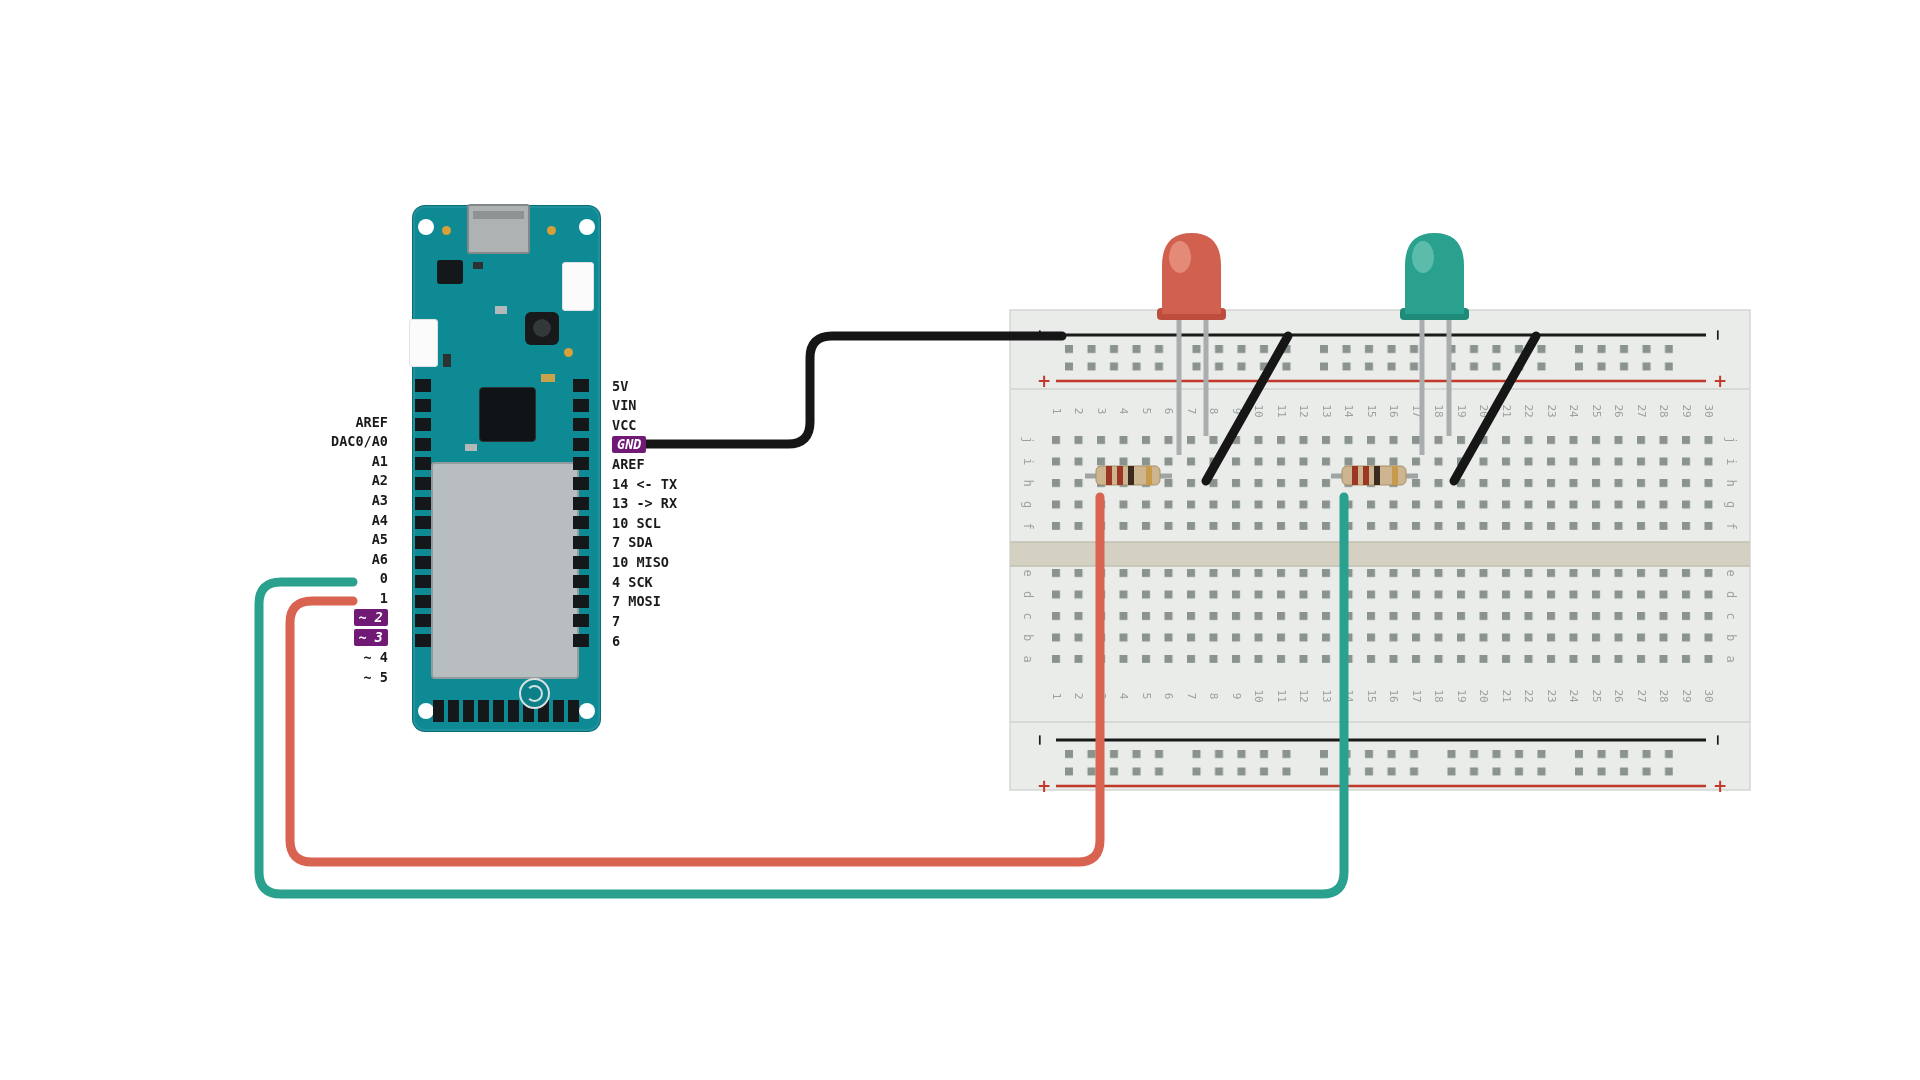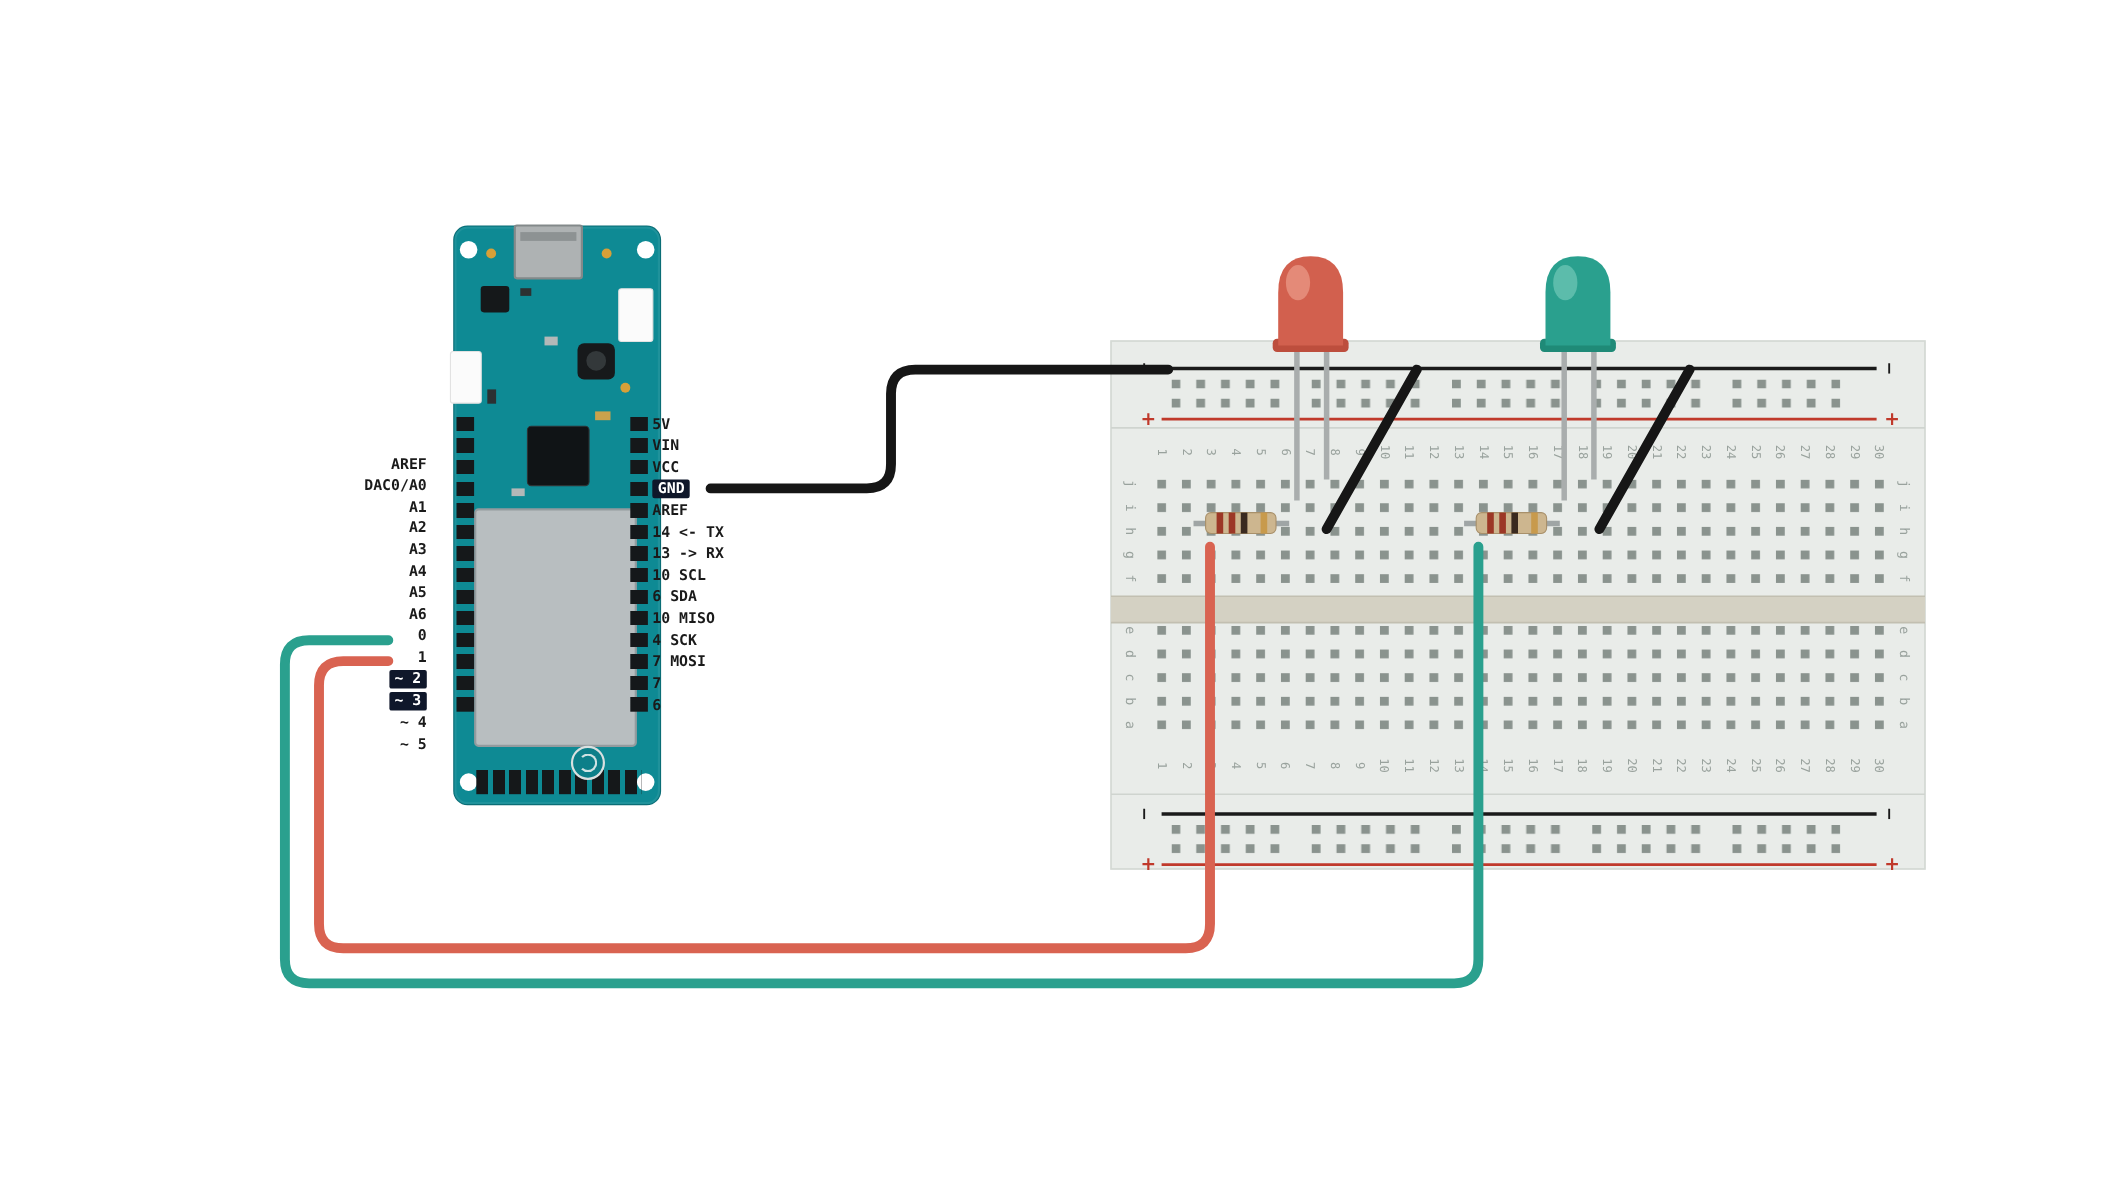--- a/index.html
+++ b/index.html
@@ -33,24 +33,24 @@
   .padrow{left:20px;top:494px;width:150px;height:22px;
           background:repeating-linear-gradient(to right,#15181a 0 11px,transparent 11px 15px);}
   .headerL,.headerR{top:173px;width:16px;height:268px;
           background:repeating-linear-gradient(to bottom,#15181a 0 13px,transparent 13px 19.62px);}
   .headerL{left:2px;} .headerR{left:160px;}
   .passive{background:#2c3132;}
 
   
   .pin-labels{position:absolute;top:375.8px;font:bold 13.5px "DejaVu Sans Mono",monospace;color:#1a1a1a;}
   .pin-labels.left{left:290px;width:98px;margin-top:36px;}
-  .pin-labels.right{left:593px;width:150px;}
+  .pin-labels.right{left:612px;width:150px;}
   .pin-row{height:19.62px;display:flex;align-items:center;white-space:pre;}
   .pin-labels.left .pin-row{justify-content:flex-end;}
-  .badge{background:#0f172a;color:#fff;padding:0 5px;border-radius:2px;line-height:17px;height:17px;display:inline-block;}
+  .badge{background:#701a75;color:#fff;padding:0 5px;border-radius:2px;line-height:17px;height:17px;display:inline-block;font-style:italic;}
 </style>
 </head>
 <body>
 
 <div class="canvas">
 
   <svg class="scene" width="1920" height="1080" viewBox="0 0 1920 1080">
     <defs>
       <pattern id="holesTop" x="1052" y="436" width="22.5" height="21.5" patternUnits="userSpaceOnUse">
         <rect width="8" height="8" fill="#8a938e"></rect>
@@ -280,21 +280,21 @@
     </div>
   <div class="pin-labels right" id="right-pins">
       <div class="pin-row"><span class="plain">5V</span></div>
       <div class="pin-row"><span class="plain">VIN</span></div>
       <div class="pin-row"><span class="plain">VCC</span></div>
       <div class="pin-row"><span class="badge">GND</span></div>
       <div class="pin-row"><span class="plain">AREF</span></div>
       <div class="pin-row"><span class="plain">14 &lt;- TX</span></div>
       <div class="pin-row"><span class="plain">13 -&gt; RX</span></div>
       <div class="pin-row"><span class="plain">10 SCL</span></div>
-      <div class="pin-row"><span class="plain">6 SDA</span></div>
+      <div class="pin-row"><span class="plain">7 SDA</span></div>
       <div class="pin-row"><span class="plain">10 MISO</span></div>
       <div class="pin-row"><span class="plain">4 SCK</span></div>
       <div class="pin-row"><span class="plain">7 MOSI</span></div>
       <div class="pin-row"><span class="plain">7</span></div>
       <div class="pin-row"><span class="plain">6</span></div>
     </div>
 
 </div>
 
 </body></html>

